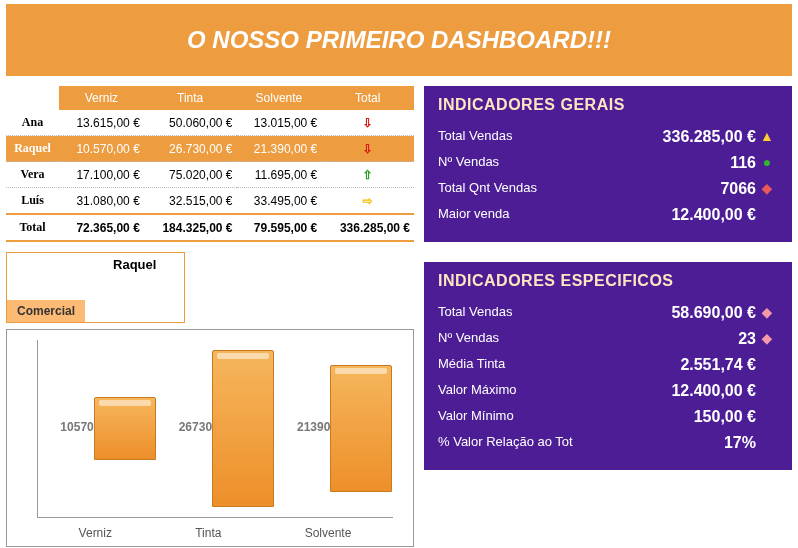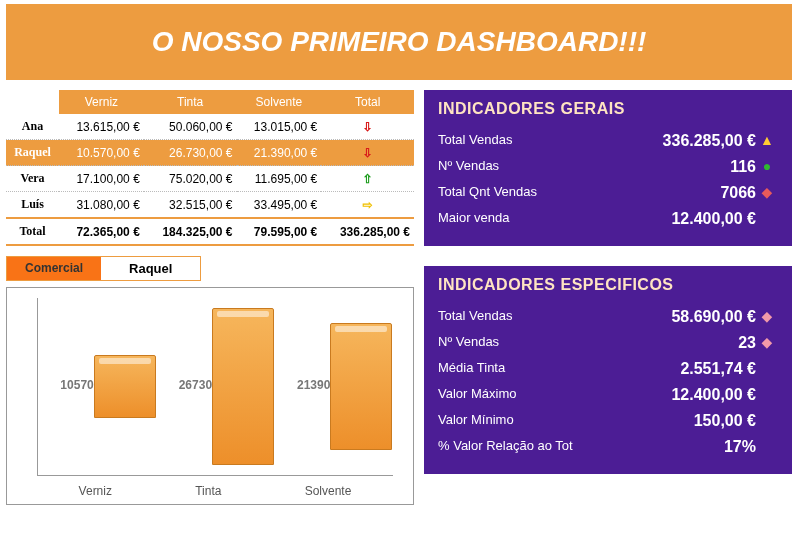--- a/index.html
+++ b/index.html
@@ -1,37 +1,37 @@
 <!DOCTYPE html>
 <html><head>
 <meta charset="utf-8">
 <style>
   * { box-sizing: border-box; margin: 0; padding: 0; }
   body { font-family: Arial, sans-serif; background: #fff; width: 798px; height: 548px; overflow: hidden; font-size: 12px; }
-  .header { background: #ed9c40; color: #fff; text-align: center; padding: 22px 0; font-size: 28px; font-weight: bold; font-style: italic; margin: 4px 6px 10px 6px; }
+  .header { background: #ed9c40; color: #fff; text-align: center; padding: 22px 0; font-size: 24px; font-weight: bold; font-style: italic; margin: 4px 6px 10px 6px; }
   .main { display: flex; gap: 10px; padding: 0 6px; }
   .left { flex: 1 1 400px; }
   .right { flex: 1 1 360px; display: flex; flex-direction: column; gap: 20px; }
   
   
   table.sales { width: 100%; border-collapse: collapse; font-size: 12px; }
   table.sales th { background: #ed9c40; color: #fff; font-weight: normal; padding: 5px 4px; text-align: center; }
   table.sales td { padding: 5px 4px; text-align: right; border-bottom: 1px dotted #bbb; }
   table.sales td.name { text-align: center; font-weight: bold; font-family: Liberation Serif, serif; }
   table.sales tr.sel td { background: #ed9c40; color: #fff; }
   table.sales tr.tot td { font-weight: bold; border-bottom: 2px solid #ed9c40; border-top: 2px solid #ed9c40; }
   table.sales th:first-child { background: transparent; }
   .ind-icon { display:inline-block; width:14px; text-align:center; }
   .arr-down { color:#d81b1b; font-weight:bold;}
   .arr-up { color:#1b9c1b; font-weight:bold;}
   .arr-flat { color:#f0c000; font-weight:bold;}
   
   
   .selector { margin: 10px 0 4px 0; border: 1px solid #ed9c40; display: inline-flex; }
-  .selector .lab { background: #f97316; color: #333; font-weight: bold; padding: 4px 18px; font-size: 12px; }
+  .selector .lab { background: #fdba74; color: #333; font-weight: bold; padding: 4px 10px; font-size: 12px; margin-top: 47px; }
   .selector .val { background: #fff; color: #000; font-weight: bold; padding: 4px 28px; font-size: 13px; }
   
   
   .chart-box { border: 1px solid #999; height: 218px; position: relative; padding: 10px 10px 28px 10px; margin-top: 2px; }
   .chart-area { position: relative; height: 100%; border-left: 1px solid #999; border-bottom: 1px solid #999; margin: 0 10px 0 20px; }
   .bars { display: flex; height: 100%; align-items: flex-end; justify-content: space-around; }
   .barwrap { display: flex; flex-direction: row; align-items: center; width: 33%; height:100%; justify-content:flex-end;}
   .barlabel { font-size: 12px; color: #777; margin-bottom: 4px; font-weight: bold;}
   .bar { width: 62px; background: linear-gradient(#f6b65c, #ed8f2a); border: 1px solid #c97a1f; border-radius: 2px 2px 0 0; position: relative; }
   .bar::after { content:""; position:absolute; left:4px; right:4px; top:2px; height:6px; background:rgba(255,255,255,0.5); border-radius:2px;}

